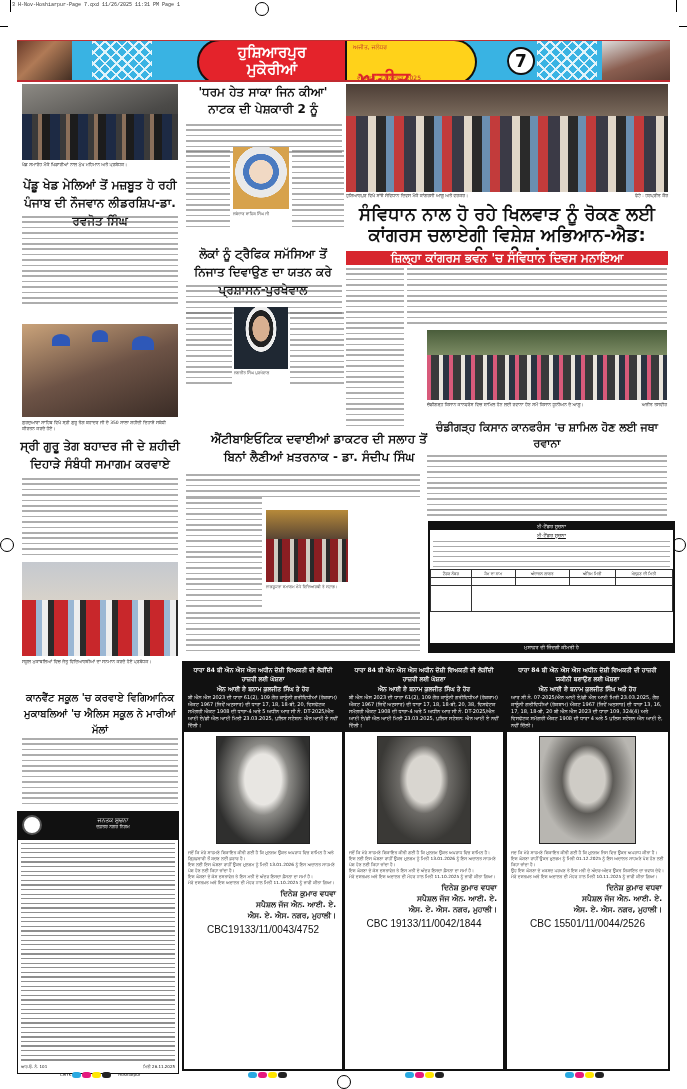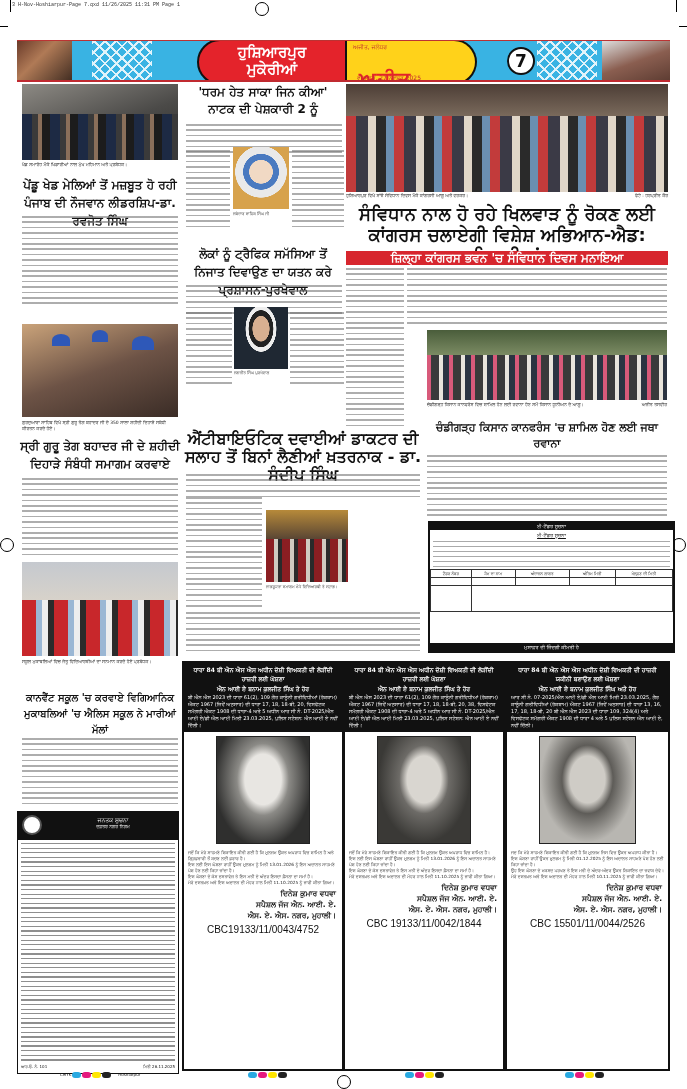--- a/index.html
+++ b/index.html
@@ -100,21 +100,21 @@
 
 <div class="photo" style="left:22px;top:324px;width:156px;height:93px;background:linear-gradient(160deg,#caa37a,#6d5346 50%,#3a2c26)">
   <div style="position:absolute;left:30px;top:10px;width:18px;height:12px;border-radius:50% 50% 0 0;background:#2e58b8"></div>
   <div style="position:absolute;left:70px;top:6px;width:16px;height:12px;border-radius:50% 50% 0 0;background:#2e58b8"></div>
   <div style="position:absolute;left:110px;top:12px;width:22px;height:14px;border-radius:50% 50% 0 0;background:#2e58b8"></div>
 </div>
 <div class="cap" style="left:22px;top:420px;width:156px">ਗੁਰਦੁਆਰਾ ਸਾਹਿਬ ਵਿਖੇ ਸ੍ਰੀ ਗੁਰੂ ਤੇਗ ਬਹਾਦਰ ਜੀ ਦੇ 350 ਸਾਲਾ ਸ਼ਹੀਦੀ ਦਿਹਾੜੇ ਸਬੰਧੀ ਕੀਰਤਨ ਕਰਦੇ ਹੋਏ।</div>
 <div class="hl" style="left:20px;top:437px;width:160px;font-size:12px;line-height:18px">ਸ੍ਰੀ ਗੁਰੂ ਤੇਗ ਬਹਾਦਰ ਜੀ ਦੇ ਸ਼ਹੀਦੀ ਦਿਹਾੜੇ ਸੰਬੰਧੀ ਸਮਾਗਮ ਕਰਵਾਏ</div>
 <div class="body" style="left:22px;top:478px;width:156px;height:80px"></div>
 
-<div class="hl" style="left:183px;top:430px;width:240px;font-size:16px;line-height:18px">ਐਂਟੀਬਾਇਓਟਿਕ ਦਵਾਈਆਂ ਡਾਕਟਰ ਦੀ ਸਲਾਹ ਤੋਂ ਬਿਨਾਂ ਲੈਣੀਆਂ ਖ਼ਤਰਨਾਕ - ਡਾ. ਸੰਦੀਪ ਸਿੰਘ</div>
+<div class="hl" style="left:199px;top:430px;width:240px;font-size:12px;line-height:18px">ਐਂਟੀਬਾਇਓਟਿਕ ਦਵਾਈਆਂ ਡਾਕਟਰ ਦੀ ਸਲਾਹ ਤੋਂ ਬਿਨਾਂ ਲੈਣੀਆਂ ਖ਼ਤਰਨਾਕ - ਡਾ. ਸੰਦੀਪ ਸਿੰਘ</div>
 <div class="body" style="left:186px;top:474px;width:234px;height:25px"></div>
 <div class="body" style="left:186px;top:497px;width:76px;height:112px"></div>
 <div class="photo" style="left:266px;top:510px;width:82px;height:72px;background:linear-gradient(180deg,#b78a3a,#5a4634 40%,#d9d5cb)">
   <div class="people" style="background:repeating-linear-gradient(90deg,#8b1e22 0 8px,#cfcac0 8px 12px,#2a2a2a 12px 16px)"></div>
 </div>
 <div class="cap" style="left:266px;top:584px;width:82px;font-size:4px">ਜਾਗਰੂਕਤਾ ਸਮਾਗਮ ਮੌਕੇ ਵਿਦਿਆਰਥੀ ਤੇ ਸਟਾਫ਼।</div>
 <div class="body" style="left:186px;top:612px;width:234px;height:42px"></div>
 
 <div class="photo" style="left:22px;top:562px;width:156px;height:94px;background:linear-gradient(180deg,#c5c9cf,#d7d2ca 40%,#8b8478)">
   <div class="people" style="background:repeating-linear-gradient(90deg,#c8272b 0 14px,#9bb7d4 14px 20px,#eee 20px 26px,#2b2b2b 26px 32px)"></div>

